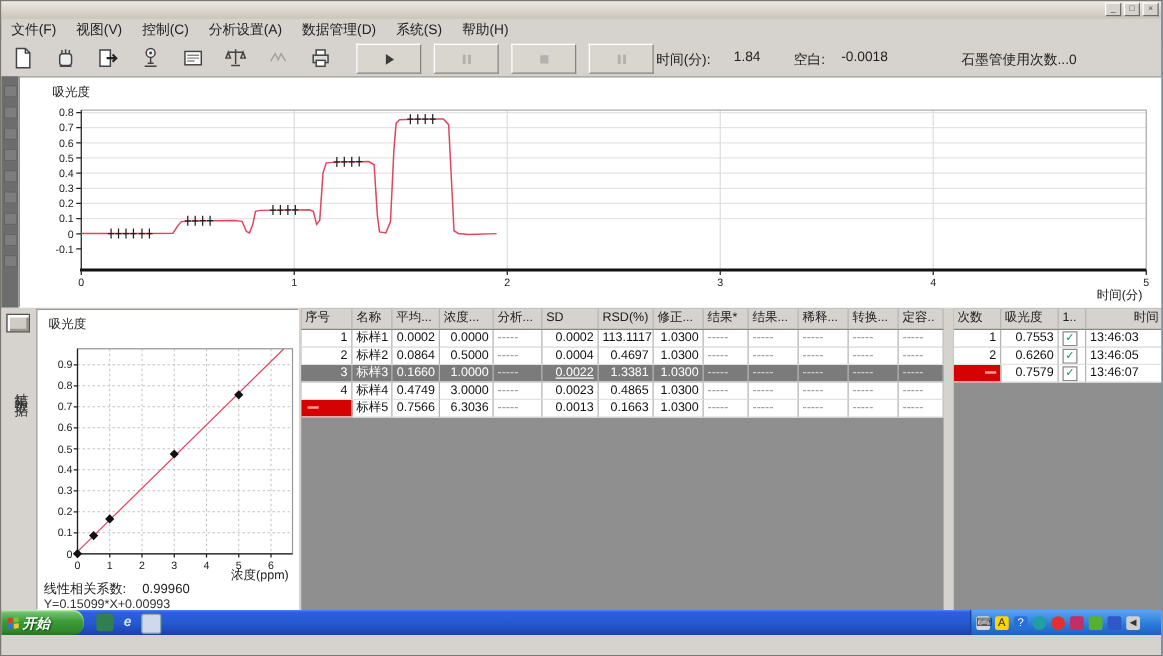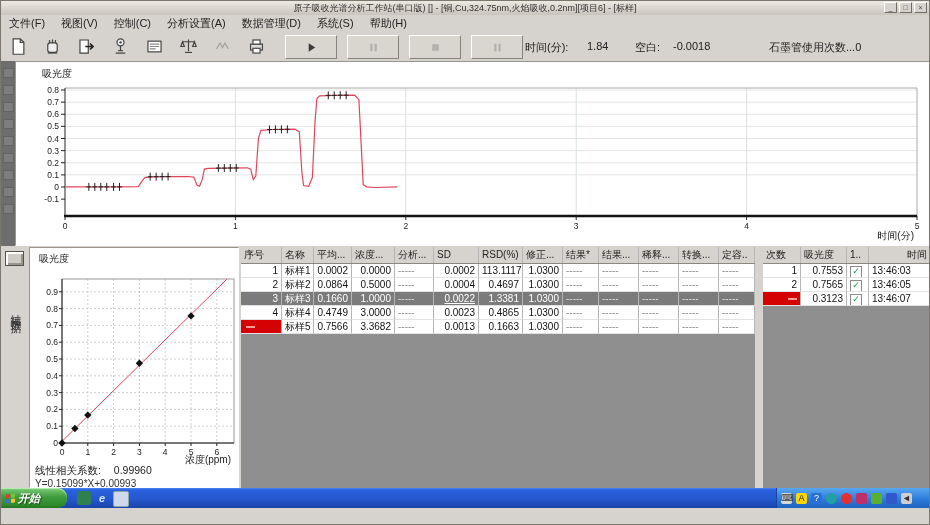--- a/index.html
+++ b/index.html
@@ -151,21 +151,20 @@
       </symbol>
     <symbol id="sym-stop" viewBox="0 0 16 16">
         <rect x="4.5" y="4.5" width="7" height="7" fill="#555"></rect>
       </symbol>
   </defs>
 </svg>
 
 <div id="screen">
 
   <div class="titlebar">
-    <span class="title-text">原子吸收光谱分析工作站(串口版) [] - [铜,Cu,324.75nm,火焰吸收,0.2nm][项目6] - [标样]</span>
     <span class="win-btns">
       <span class="win-btn">_</span>
       <span class="win-btn">□</span>
       <span class="win-btn">×</span>
     </span>
   </div>
 
   <div class="menubar">
       <span class="menu-item">文件(F)</span>
       <span class="menu-item">视图(V)</span>
@@ -510,21 +509,21 @@
         <div class="tcell dash" style="width: 36px;">-----</div>
         <div class="tcell dash" style="width: 40px;">-----</div>
         <div class="tcell dash" style="width: 40px;">-----</div>
         <div class="tcell dash" style="width: 40px;">-----</div>
         <div class="tcell dash" style="width: 36px;">-----</div>
       </div>
       <div class="trow">
         <div class="tcell redcell" style="width: 41px;"><span class="minidash"></span></div>
         <div class="tcell" style="width: 32px;">标样5</div>
         <div class="tcell num" style="width: 38px;">0.7566</div>
-        <div class="tcell num" style="width: 43px;">3.3682</div>
+        <div class="tcell num" style="width: 43px;">6.3036</div>
         <div class="tcell dash" style="width: 39px;">-----</div>
         <div class="tcell num" style="width: 45px;">0.0013</div>
         <div class="tcell num" style="width: 44px;">0.1663</div>
         <div class="tcell num" style="width: 40px;">1.0300</div>
         <div class="tcell dash" style="width: 36px;">-----</div>
         <div class="tcell dash" style="width: 40px;">-----</div>
         <div class="tcell dash" style="width: 40px;">-----</div>
         <div class="tcell dash" style="width: 40px;">-----</div>
         <div class="tcell dash" style="width: 36px;">-----</div>
       </div>
@@ -538,27 +537,27 @@
         <div class="tcell num" style="width: 62px;">时间</div>
       </div>
       <div class="trow">
         <div class="tcell num" style="width: 38px;">1</div>
         <div class="tcell num" style="width: 46px;">0.7553</div>
         <div class="tcell " style="width: 22px;"><span class="chk">✓</span></div>
         <div class="tcell " style="width: 62px;">13:46:03</div>
       </div>
       <div class="trow">
         <div class="tcell num" style="width: 38px;">2</div>
-        <div class="tcell num" style="width: 46px;">0.7565</div>
+        <div class="tcell num" style="width: 46px;">0.6260</div>
         <div class="tcell " style="width: 22px;"><span class="chk">✓</span></div>
         <div class="tcell " style="width: 62px;">13:46:05</div>
       </div>
       <div class="trow">
         <div class="tcell num redcell" style="width: 38px;"><span class="minidash"></span></div>
-        <div class="tcell num" style="width: 46px;">0.3123</div>
+        <div class="tcell num" style="width: 46px;">0.7579</div>
         <div class="tcell " style="width: 22px;"><span class="chk">✓</span></div>
         <div class="tcell " style="width: 62px;">13:46:07</div>
       </div>
     </div>
 
   <div class="statusbar">
     <div class="seg red" style="left:505px;width:63px">-0.0021</div>
     <div class="seg red" style="left:577px;width:73px">100%</div>
     <div class="seg" style="left:652px;width:178px"></div>
     <div class="seg" style="left:832px;width:42px;text-align:center"><span class="eye"></span></div>

